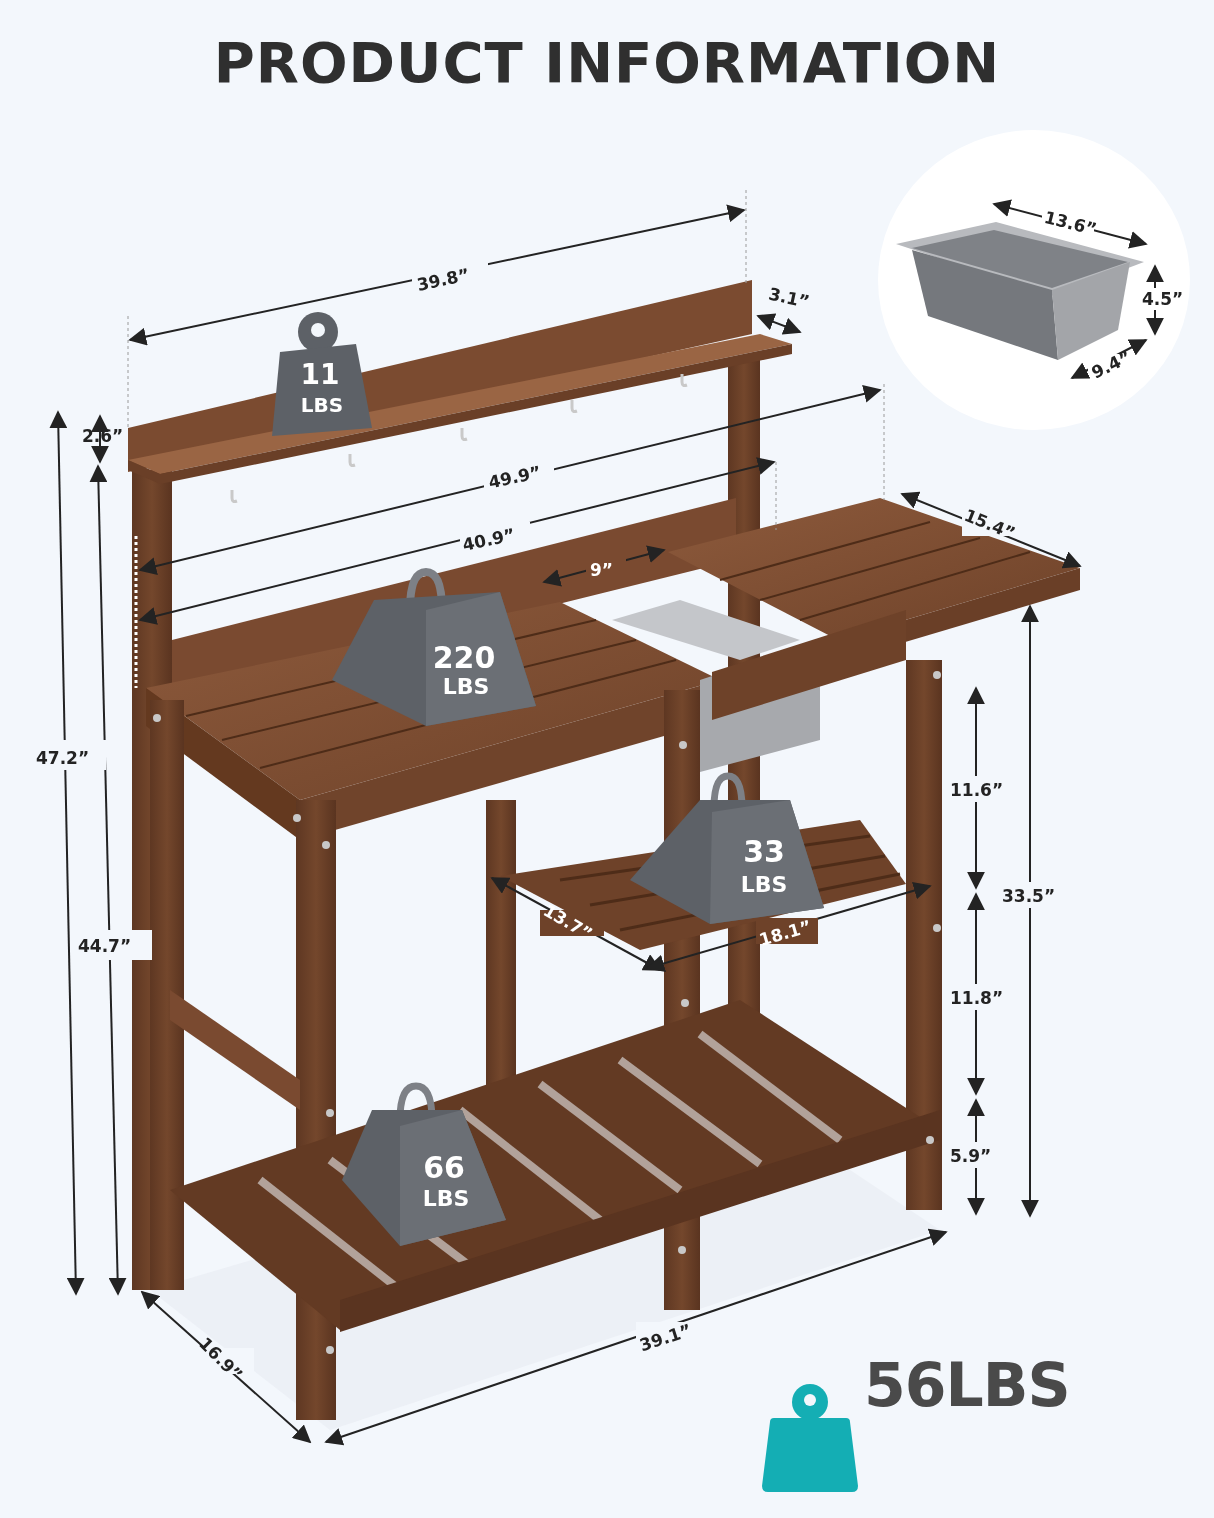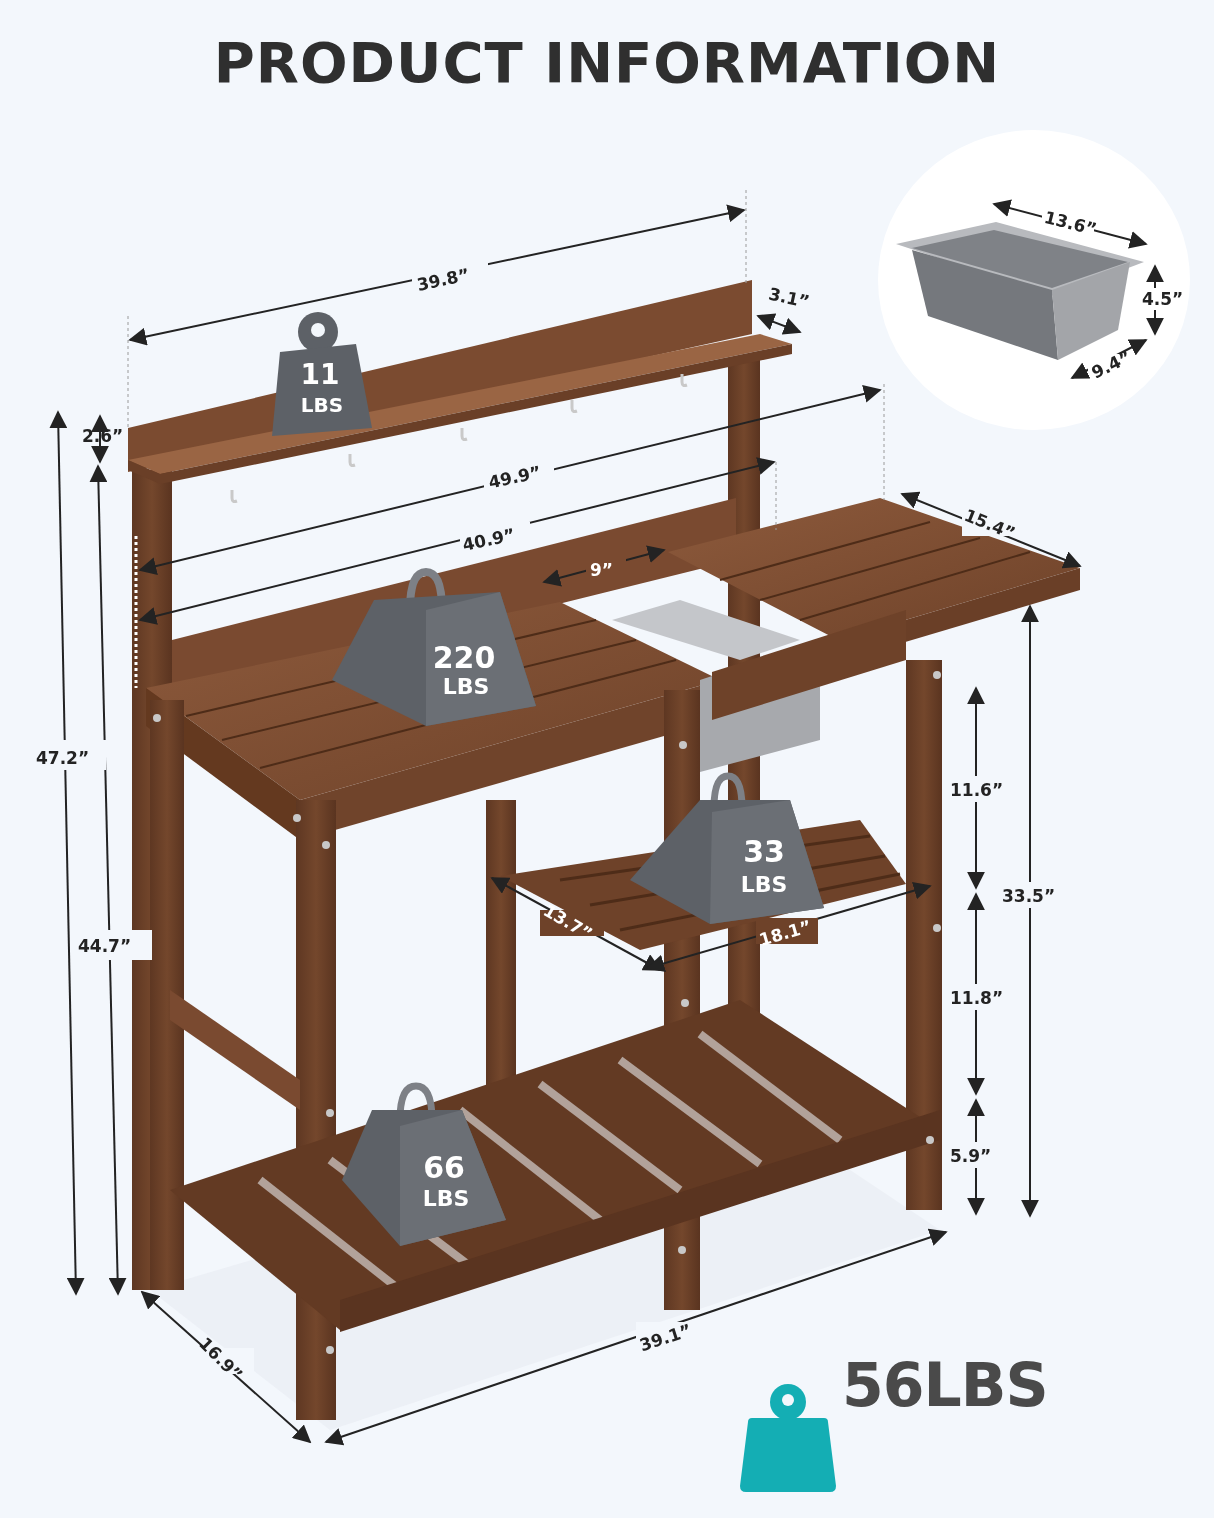--- a/index.html
+++ b/index.html
@@ -1,21 +1,21 @@
 <!DOCTYPE html>
 <html><head>
 <meta charset="utf-8">
 <style>
   html,body{margin:0;padding:0;}
   body{width:1214px;height:1518px;background:#f3f7fc;overflow:hidden;position:relative;font-family:"DejaVu Sans","Liberation Sans",sans-serif;}
   .title{position:absolute;left:0;top:30px;width:1214px;text-align:center;font-family:"DejaVu Sans",sans-serif;font-weight:bold;font-size:56px;letter-spacing:1px;color:#2f2f2f;}
   svg.scene{position:absolute;left:0;top:0;}
   .dim{font-family:"DejaVu Sans",sans-serif;font-weight:bold;font-size:17px;fill:#232323;}
   .wlabel{font-family:"DejaVu Sans",sans-serif;font-weight:bold;fill:#ffffff;text-anchor:middle;}
-  .net{position:absolute;left:718px;top:1340px;width:420px;height:140px;}
+  .net{position:absolute;left:740px;top:1340px;width:420px;height:140px;}
   .net-icon{position:absolute;left:20px;top:42px;}
   .net-big{position:absolute;left:124px;top:10px;font-family:"DejaVu Sans",sans-serif;font-weight:bold;font-size:60px;color:#4a4a4a;letter-spacing:-1px;}
   .net-small{position:absolute;left:126px;top:88px;font-family:"DejaVu Sans",sans-serif;font-size:33px;color:#4a4a4a;letter-spacing:1px;}
   .lid{position:absolute;left:878px;top:130px;width:312px;height:300px;border-radius:50%;background:#ffffff;}
 </style>
 </head>
 <body>
 
 <div class="title">PRODUCT INFORMATION</div>
 

